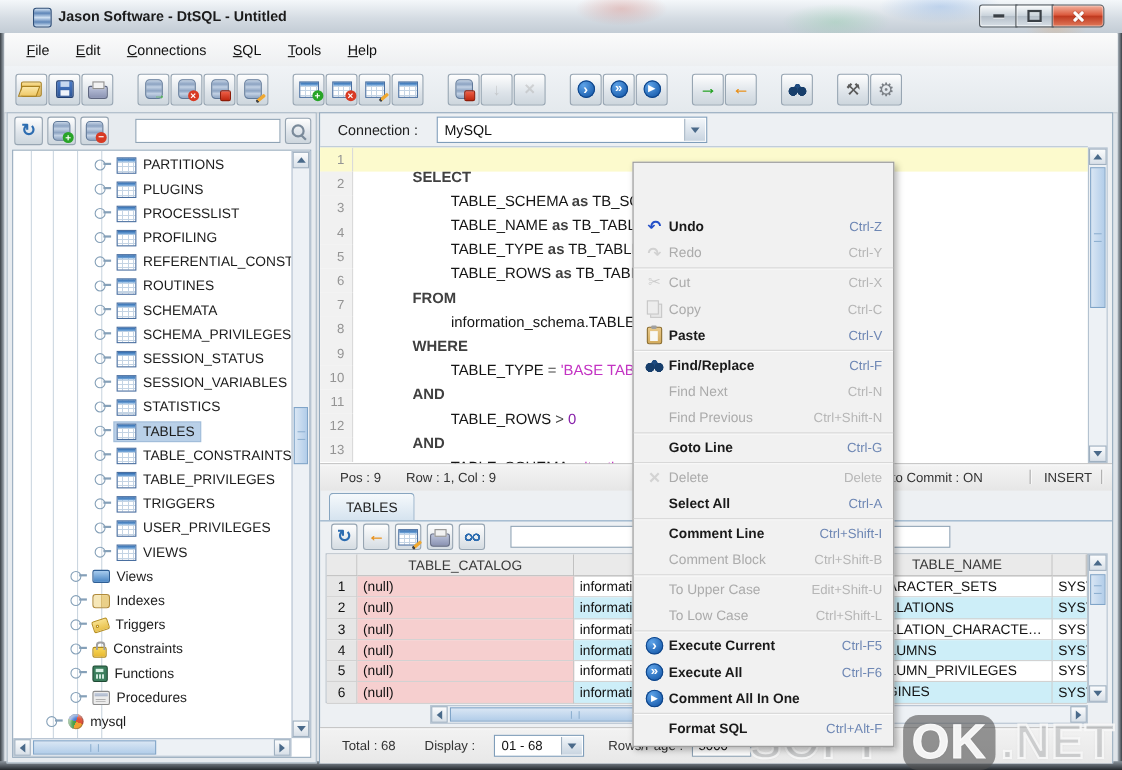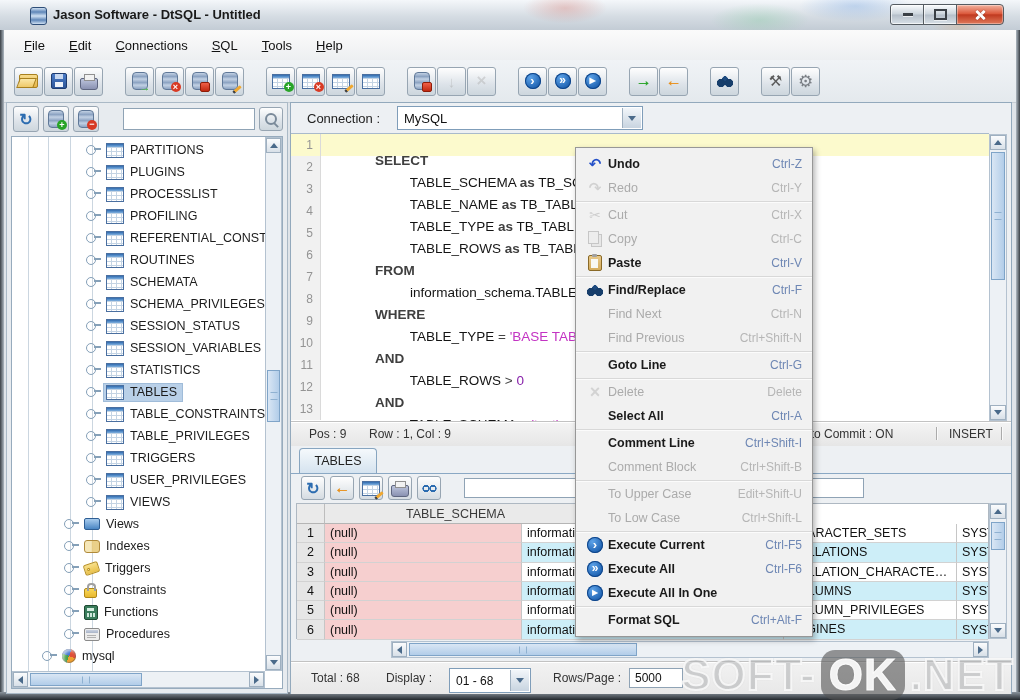--- a/index.html
+++ b/index.html
@@ -183,21 +183,21 @@
   .g-row .c-cat{background:#F6CFCF;}
   .g-row:nth-child(even) .c-sch,.g-row:nth-child(even) .c-name,.g-row:nth-child(even) .c-typ{background:#CDEEF8;}
   
   .pager{position:absolute;left:0;top:558px;right:0;height:32px;background:linear-gradient(#F2F2F2,#E8E8E8);
     border-top:1px solid #C2C2C2;box-shadow:inset 0 1px 0 #FFF;font-size:12px;color:#333;}
   .pinput{position:absolute;background:#FFF;border:1px solid #8FA3B5;box-sizing:border-box;font-size:12px;color:#111;display:flex;align-items:center;padding-left:5px;}
   
   .ctxmenu{position:absolute;left:575px;top:147px;width:236px;background:#F1F1F1;border:1px solid #979797;
     box-shadow:2px 3px 6px rgba(0,0,0,.3);z-index:60;padding:3px 0;}
   .cm-group{border-top:1px solid #D8D8D8;box-shadow:inset 0 1px 0 #FBFBFB;padding:1px 0;}
-  .cm-group:first-child{border-top:none;box-shadow:none;}
+  .cm-group:first-child{border-top:none;box-shadow:none;margin-top:42px;}
   .cm-item{display:flex;align-items:center;height:24px;padding:0 10px 0 6px;}
   .cm-ic{width:26px;display:flex;align-items:center;justify-content:center;flex-shrink:0;}
   .cm-label{flex:1;font-size:12.5px;font-weight:bold;color:#1A1A1A;}
   .cm-short{font-size:12px;color:#6E87B4;}
   .cm-item.disabled .cm-label{color:#ABABAB;font-weight:normal;}
   .cm-item.disabled .cm-short{color:#B6B6B6;}
   .cm-item.disabled .cm-ic{filter:grayscale(1);opacity:.6;}
   
   .watermark{position:absolute;right:6px;bottom:0px;display:flex;align-items:center;z-index:50;
     font-size:44px;font-weight:bold;letter-spacing:1px;
@@ -695,20 +695,21 @@
           <button class="rtb">
             <span class="tb-ic link-icon"></span>
           </button>
         </span>
       <input class="rinput" type="text" value="" style="">
     </div>
 
     <div class="grid">
       <div class="g-hd">
         <span class="gc c-num"></span>
+        <span class="gc c-cat">TABLE_CATALOG</span>
         <span class="gc c-sch">TABLE_SCHEMA</span>
         <span class="gc c-name" style="justify-content:center;text-align:center;">TABLE_NAME</span>
         <span class="gc c-typ"></span>
       </div>
       <div>
 
       <div class="g-row">
             <span class="gc c-num">1</span>
             <span class="gc c-cat">(null)</span>
             <span class="gc c-sch">information_schema</span>
@@ -769,21 +770,21 @@
         </div>
       <div class="thumb h" style="top:1px;bottom:1px;left:17px;width:228px;"></div>
       <div class="sb-btn" style="right:0;top:0;">
           <span class="tri-rt"></span>
         </div>
     </div>
 
     <div class="pager">
       <span class="abs" style="left:20px;top:9px;">Total : 68</span>
       <span class="abs" style="left:95px;top:9px;">Display :</span>
-      <div class="combo" style="left:158px;top:6px;width:82px;height:25px;font-size:12px;">
+      <div class="combo" style="left:158px;top:6px;width:82px;height:20px;font-size:12px;">
         <span>01 - 68</span>
         <span class="cbtn">
             <span class="tri-dn"></span>
           </span>
       </div>
       <span class="abs" style="left:262px;top:9px;">Rows/Page :</span>
       <div class="pinput" style="left:338px;top:6px;width:54px;height:20px;">
         <span>5000</span>
       </div>
     </div>
@@ -930,21 +931,21 @@
             <span class="cm-ic">
             <span class="exec-all-icon"></span>
           </span>
             <span class="cm-label">Execute All</span>
             <span class="cm-short">Ctrl-F6</span>
           </div>
         <div class="cm-item">
             <span class="cm-ic">
             <span class="exec-one-icon"></span>
           </span>
-            <span class="cm-label">Execute All In One</span>
+            <span class="cm-label">Comment All In One</span>
             <span class="cm-short"></span>
           </div>
       </div>
       <div class="cm-group">
 
       <div class="cm-item">
             <span class="cm-ic">
             <span></span>
           </span>
             <span class="cm-label">Format SQL</span>

